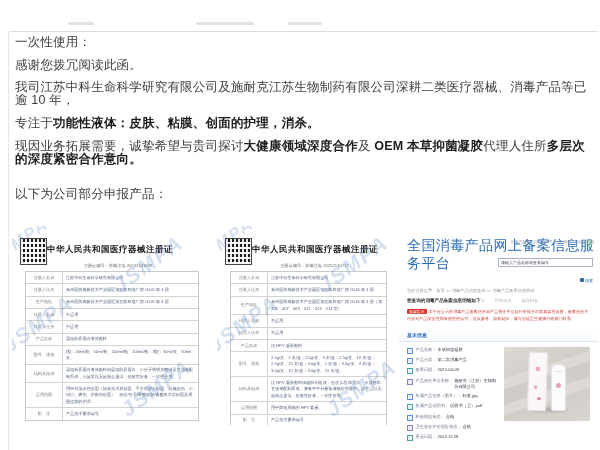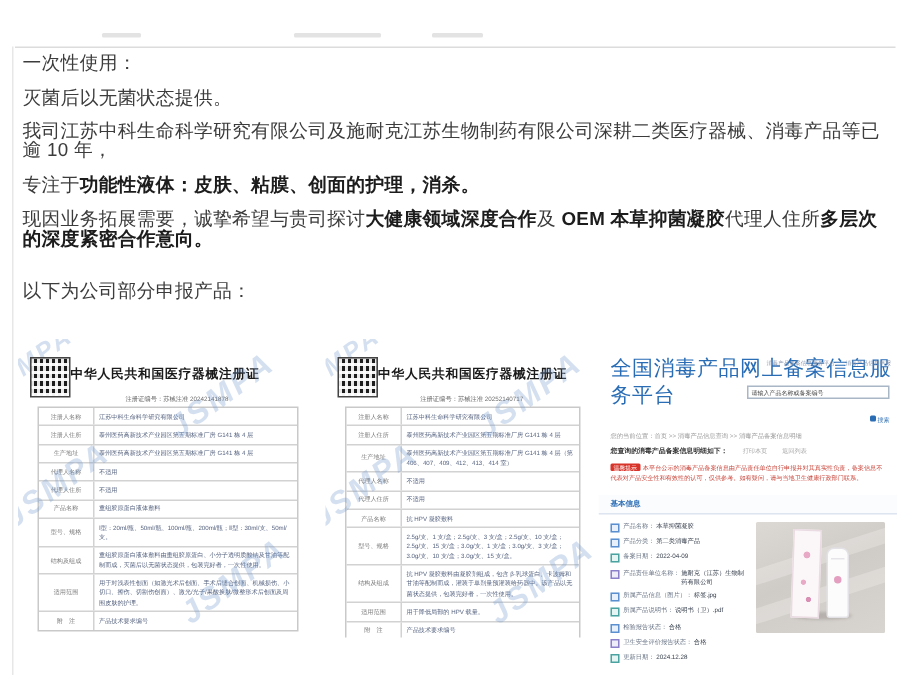--- a/index.html
+++ b/index.html
@@ -101,21 +101,21 @@
 <body>
 
 <div class="top-hairline"></div>
 <div class="left-hairline"></div>
 <div class="dash d1"></div>
 <div class="dash d2"></div>
 <div class="dash d3"></div>
 
 <div class="letter">
   <p>一次性使用：</p>
-  <p>灭菌后以无菌状态提供。</p>
+  <p>感谢您拨冗阅读此函。</p>
   <p>我司江苏中科生命科学研究有限公司及施耐克江苏生物制药有限公司深耕二类医疗器械、消毒产品等已逾 10 年，</p>
   <p><span>专注于</span><span class="b">功能性液体：皮肤、粘膜、创面的护理，消杀。</span></p>
   <p><span>现因业务拓展需要，诚挚希望与贵司探讨</span><span class="b">大健康领域深度合作</span><span>及 </span><span class="b">OEM 本草抑菌凝胶</span><span>代理人住所</span><span class="b">多层次的深度紧密合作意向。</span></p>
   <p class="products-intro">以下为公司部分申报产品：</p>
 </div>
 
 <div class="panel cert">
   <div class="cert-inner">
     <span class="wm w1">JSMPA</span>
     <span class="wm w2">JSMPA</span>

